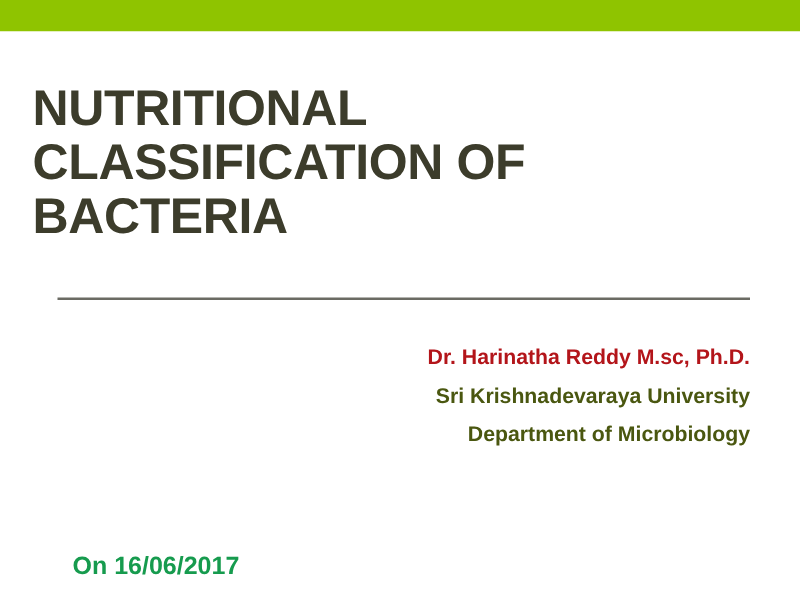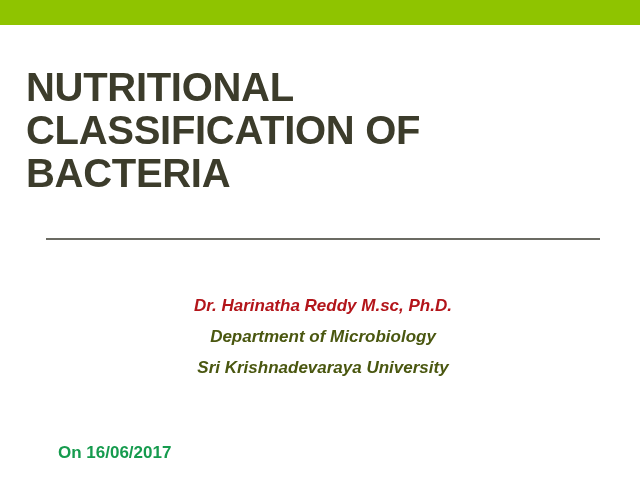--- a/index.html
+++ b/index.html
@@ -53,25 +53,24 @@
     position: absolute;
     top: 238px;
     left: 46px;
     width: 554px;
     height: 2px;
     background: #6B6B63;
   }
   
   .subtitle-block {
     position: absolute;
-    top: 290px;
+    top: 270px;
     left: 46px;
     width: 554px;
-    text-align: center;
-    font-style: italic;
+    text-align: right;
   }
   .sub-line {
     display: block;
     font-family: "Liberation Sans", sans-serif;
     font-weight: bold;
     font-size: 17px;
     line-height: 31px;
     white-space: nowrap;
   }
   .sub-line.red {
@@ -80,21 +79,21 @@
   .sub-line.olive {
     color: #4A5710;
   }
   
   .date-stamp {
     position: absolute;
     top: 442px;
     left: 58px;
     font-family: "Liberation Sans", sans-serif;
     font-weight: bold;
-    font-size: 17px;
+    font-size: 20px;
     line-height: 22px;
     color: #169B4E;
     white-space: nowrap;
   }
 </style>
 </head>
 <body>
 
 <div class="slide">
 
@@ -103,19 +102,19 @@
   <div class="title-block">
     <h1 class="slide-title">NUTRITIONAL
 CLASSIFICATION OF
 BACTERIA</h1>
   </div>
 
   <div class="divider"></div>
 
   <div class="subtitle-block">
     <span class="sub-line red">Dr. Harinatha Reddy M.sc, Ph.D.</span>
+    <span class="sub-line olive">Sri Krishnadevaraya University</span>
     <span class="sub-line olive">Department of Microbiology</span>
-    <span class="sub-line olive">Sri Krishnadevaraya University</span>
   </div>
 
   <div class="date-stamp">On 16/06/2017</div>
 
 </div>
 
 </body></html>

